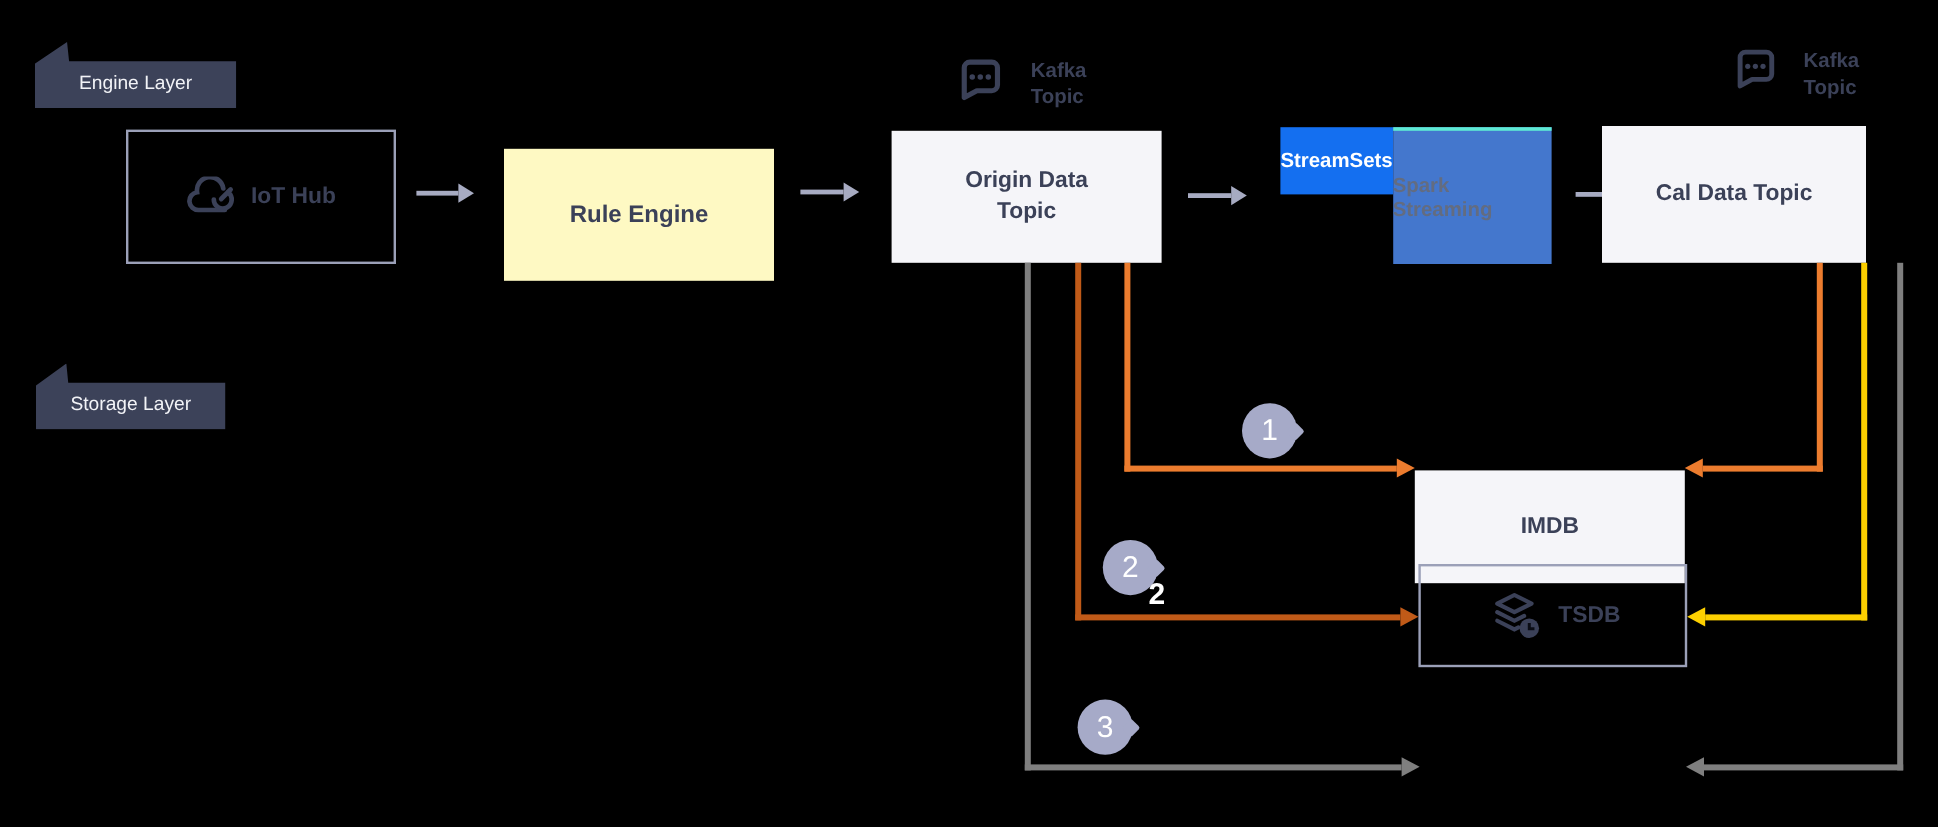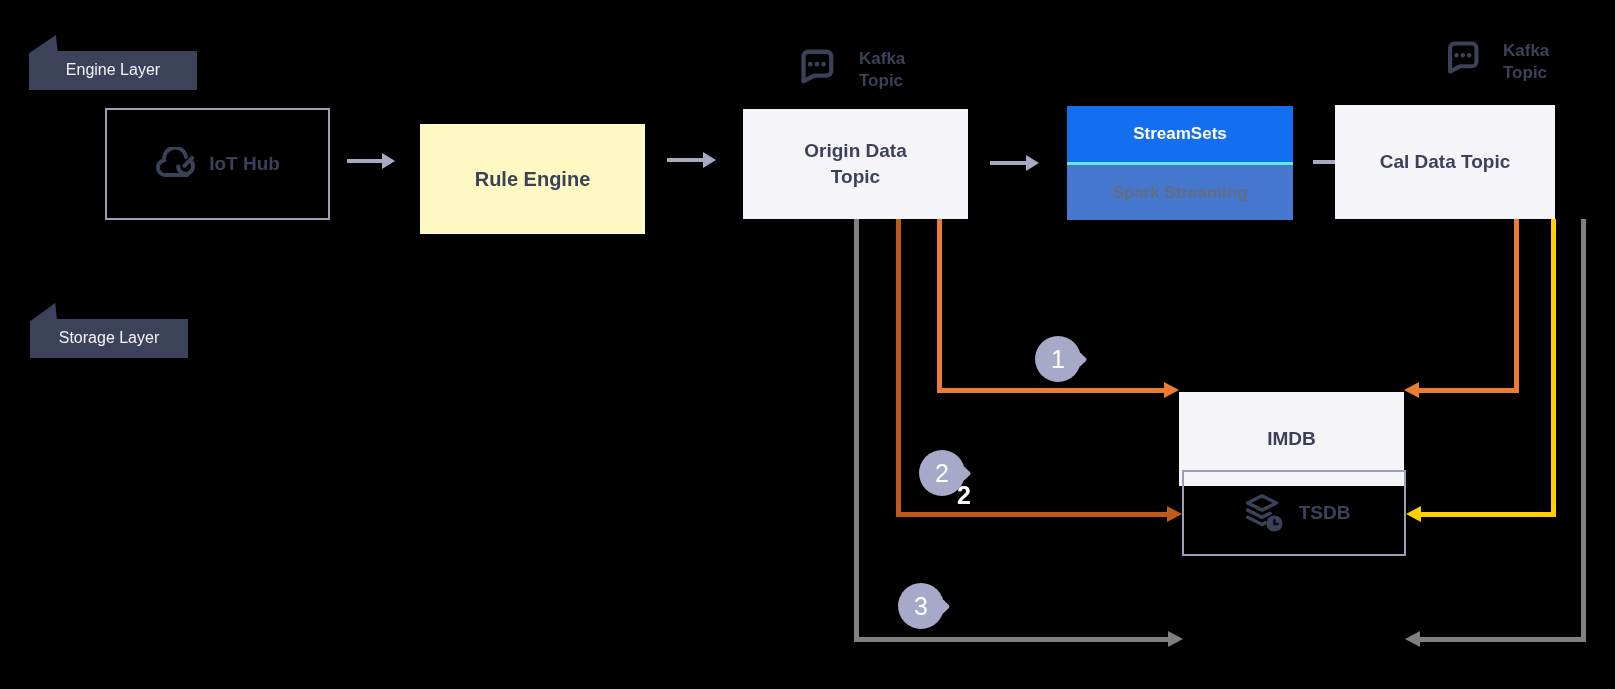--- a/index.html
+++ b/index.html
@@ -21,21 +21,21 @@
   .node.outlined{border:2px solid #9ba0b8;background:transparent;}
   .preline{white-space:pre-line;line-height:26px;}
   .iot{left:105px;top:108px;width:225px;height:112px;gap:12px;}
   .rule{left:420px;top:109px;width:225px;height:110px;background:#fef9c3;font-size:20px;margin-top:15px;}
   .origin{left:743px;top:109px;width:225px;height:110px;}
   .cal{left:1335px;top:105px;width:220px;height:114px;}
   .imdb{left:1179px;top:344px;width:225px;height:94px;margin-top:48px;}
   .tsdb{left:1182px;top:470px;width:224px;height:86px;gap:13px;}
   .archive{left:1183px;top:595px;width:222px;height:94px;}
 
-  .stack{position:absolute;left:1067px;top:106px;width:226px;height:114px;display:flex;flex-direction:column;}
+  .stack{position:absolute;left:1067px;top:106px;width:226px;height:114px;display:flex;flex-direction:row;}
   .stack .top{height:56px;background:#146ff0;color:#ffffff;display:flex;align-items:center;justify-content:center;
               font-weight:bold;font-size:17px;}
   .stack .bottom{flex:1;background:#4477cd;color:#636c80;display:flex;align-items:center;justify-content:center;
               font-weight:bold;font-size:17px;border-top:3px solid #5eead4;}
 
   
   .kafka{position:absolute;display:flex;gap:22px;color:#3b4158;font-weight:bold;font-size:17px;
          align-items:flex-start;}
   .kafka .txt{white-space:pre-line;line-height:22px;padding-top:2px;}
   .kafka.k1{left:793px;top:46px;}

